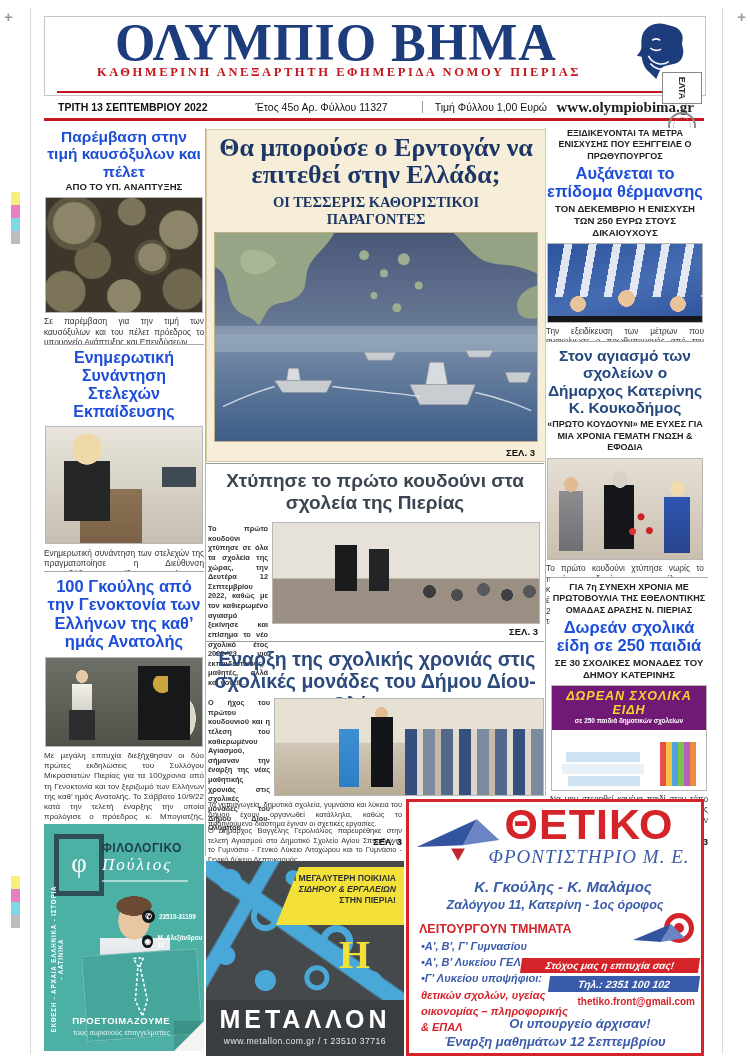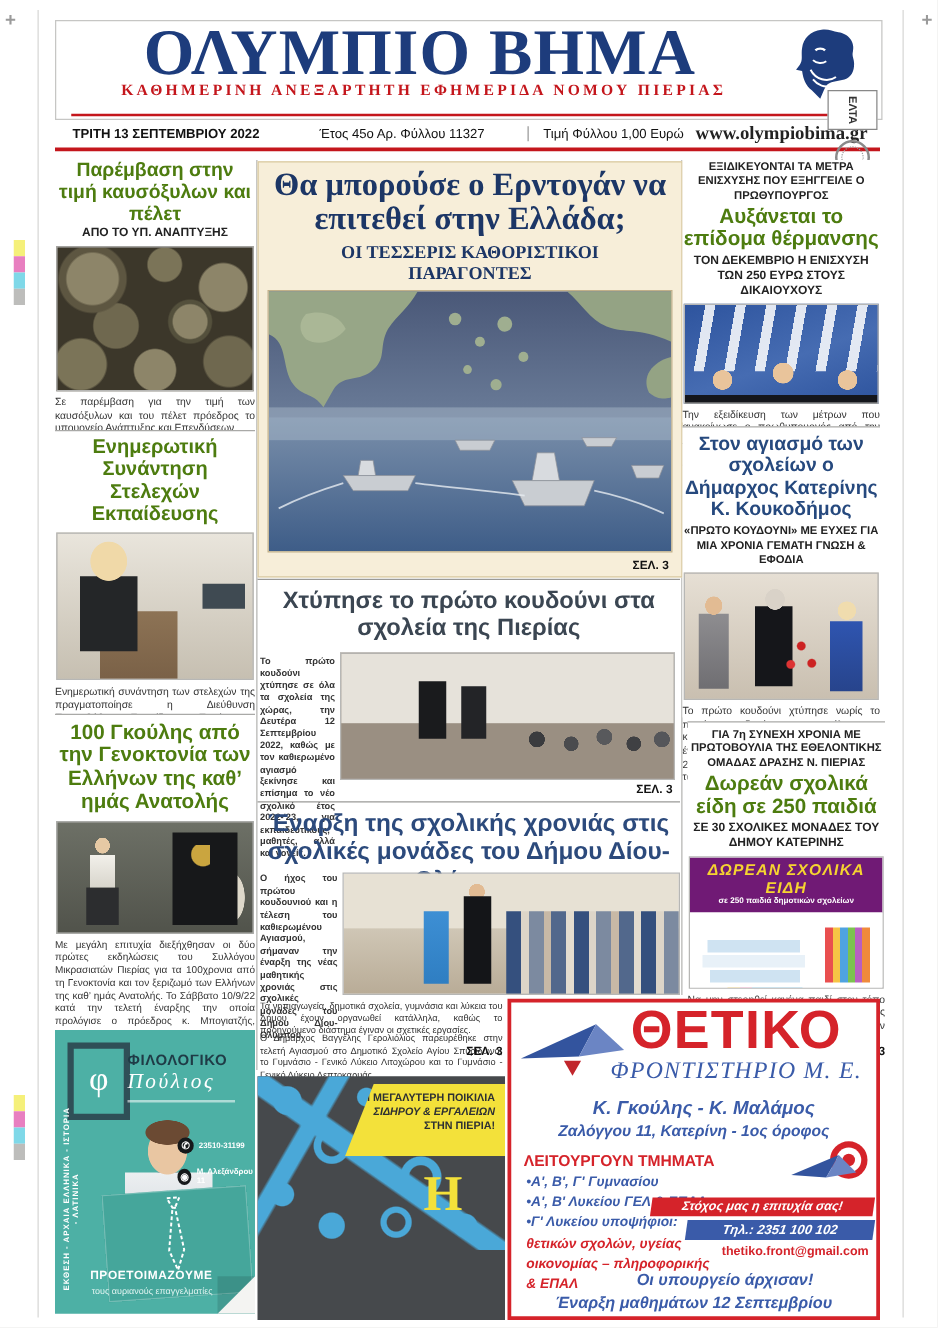--- a/index.html
+++ b/index.html
@@ -20,21 +20,21 @@
   .dl-issue{margin-left:48px;}
   .dl-price{margin-left:34px;padding-left:12px;border-left:1px solid #999;}
   .dl-web{margin-left:auto;margin-right:10px;font-family:"Liberation Serif",serif;font-weight:bold;font-size:15px;color:#222;}
   .elta{position:absolute;left:666px;top:68px;width:30px;height:38px;border:1px solid #888;transform:rotate(90deg);display:flex;align-items:center;justify-content:center;font-size:9px;font-weight:bold;color:#333;background:#fff;}
   .stamp{position:absolute;left:668px;top:112px;width:24px;height:24px;border:2px solid #8a8a8a;border-radius:50%;}
   .stamp:before{content:"";position:absolute;inset:3px;border:1px dotted #9a9a9a;border-radius:50%;}
 
   
   .vr{position:absolute;width:1px;background:#b5b5b3;}
   .art{position:absolute;background:#fff;}
-  .t-black{color:#4d7c0f;}
+  .t-black{color:#1d4ed8;}
   .hline{border-top:1px solid #a9a9a7;}
 
   .h-side{font-weight:bold;text-align:center;line-height:1.12;font-size:15.5px;}
   .kicker{font-weight:bold;text-align:center;font-size:9px;line-height:1.25;color:#222;}
   .caption{font-size:8.3px;line-height:1.28;color:#333;text-align:justify;}
   .pref{font-weight:bold;font-size:9.5px;color:#111;text-align:right;}
   .photo{position:relative;border:1px solid #b7b7b5;background-repeat:no-repeat;overflow:hidden;}
 
   
   .ph-wood{background-color:#3c372a;background-image:
@@ -379,20 +379,28 @@
   </div>
 
   <div class="ad-met">
     <div class="met-tools"></div>
     <div class="met-badge">
       <div>Η ΜΕΓΑΛΥΤΕΡΗ ΠΟΙΚΙΛΙΑ</div>
       <div class="it">ΣΙΔΗΡΟΥ &amp; ΕΡΓΑΛΕΙΩΝ</div>
       <div>ΣΤΗΝ ΠΙΕΡΙΑ!</div>
     </div>
     <div class="met-H">H</div>
+    <div class="met-band">
+      <div class="met-brand">ΜΕΤΑΛΛΟΝ</div>
+      <div class="met-contact">
+        <span>www.metallon.com.gr</span>
+        <span> / </span>
+        <span>τ 23510 37716</span>
+      </div>
+    </div>
   </div>
 
   <div class="ad-the">
     <svg class="the-plane" viewBox="0 0 100 60">
       <polygon points="2,38 72,6 56,36" fill="#33549e"></polygon>
       <polygon points="72,6 98,30 56,36" fill="#6b85c4"></polygon>
       <polygon points="42,40 50,54 58,40" fill="#c1262c"></polygon>
     </svg>
     <div class="the-brand">ΘΕΤΙΚΟ</div>
     <div class="the-type">ΦΡΟΝΤΙΣΤΗΡΙΟ Μ. Ε.</div>

